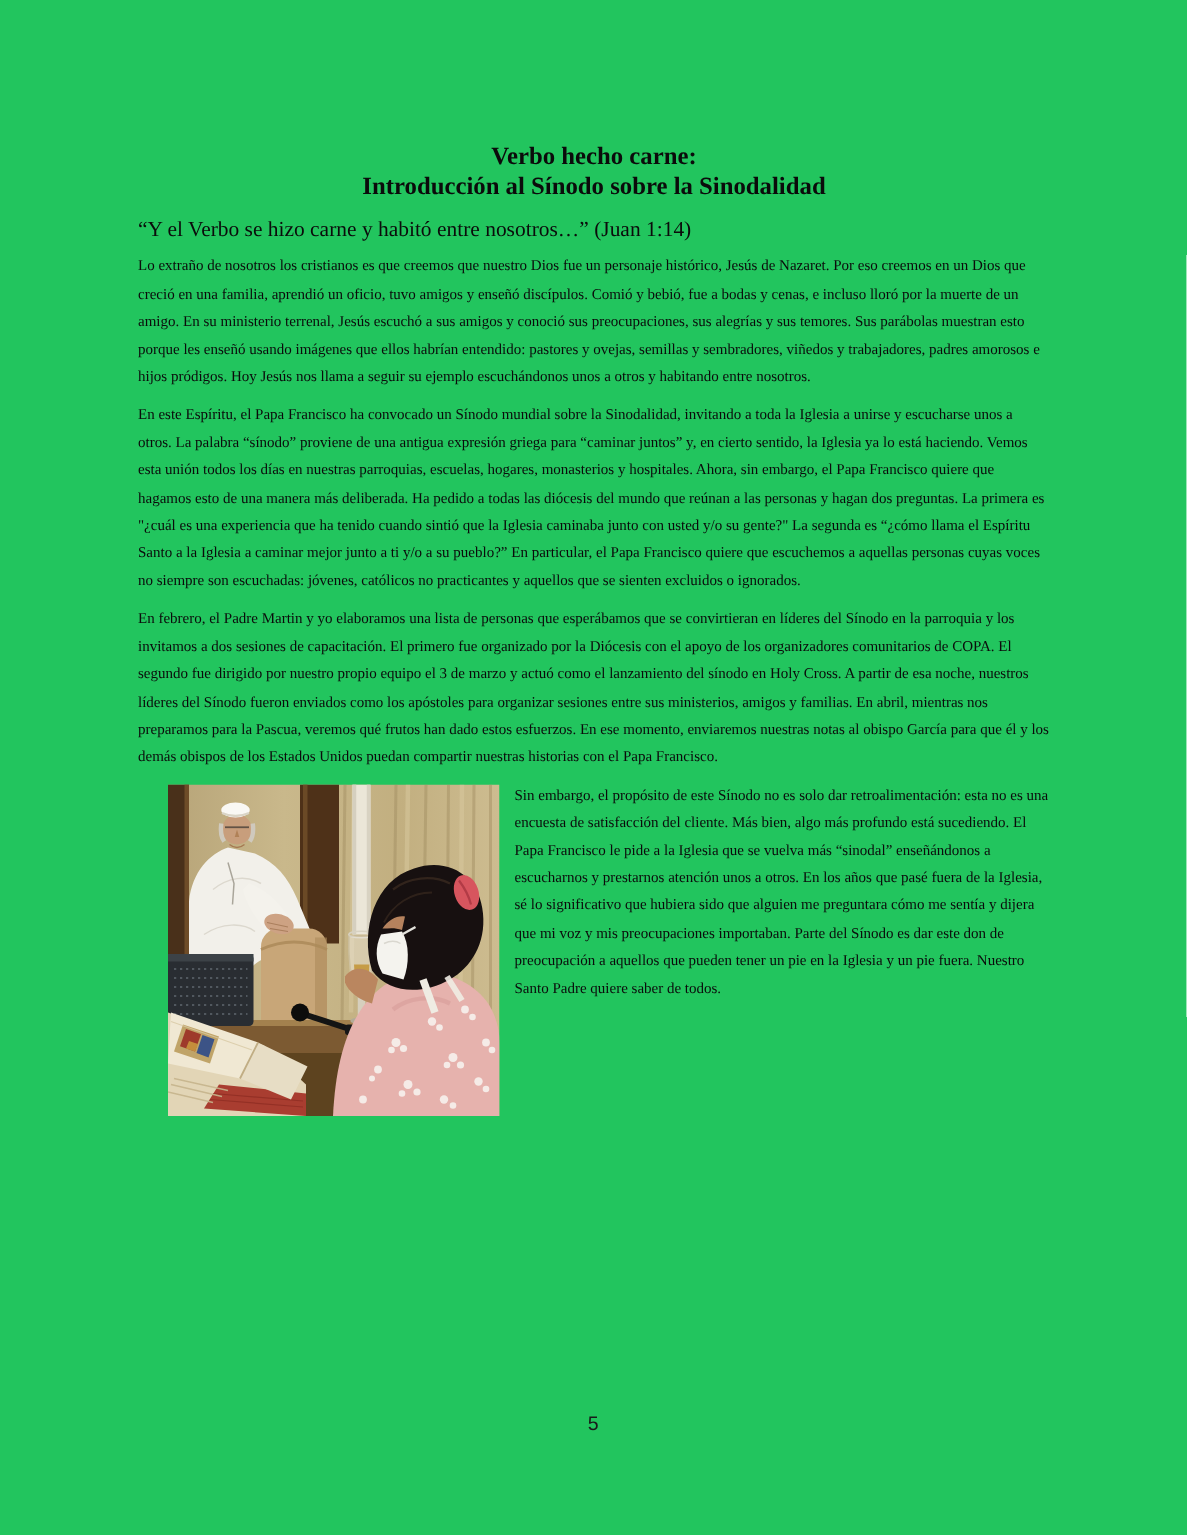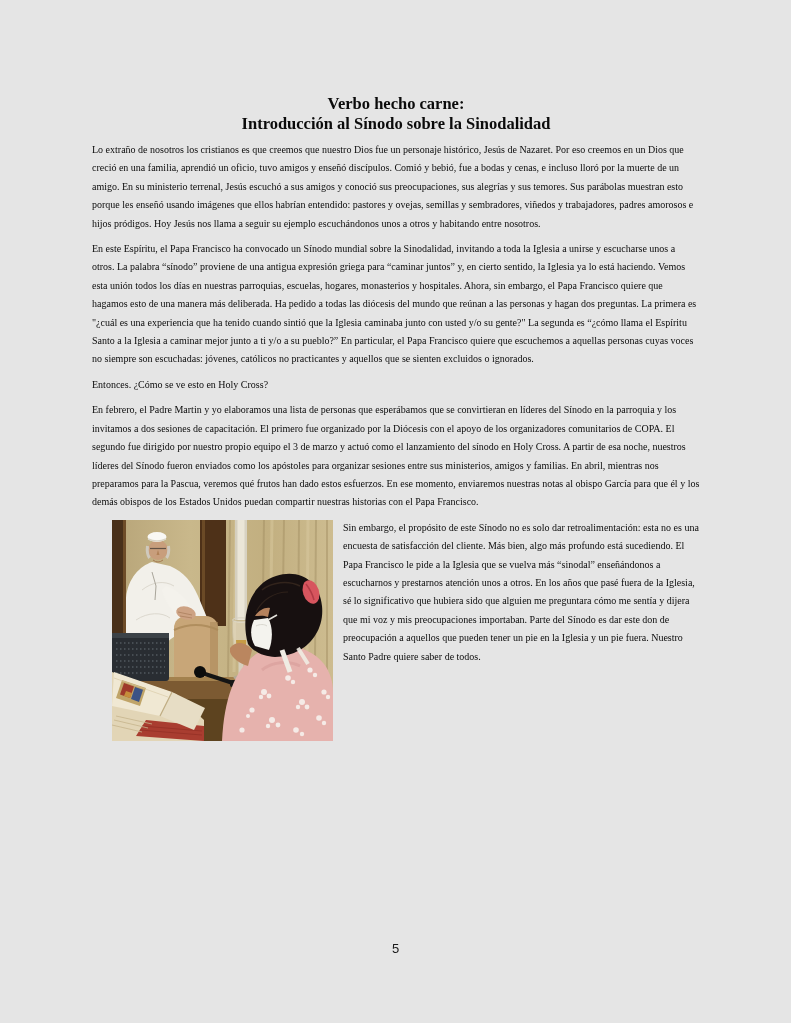--- a/index.html
+++ b/index.html
@@ -1,20 +1,20 @@
 <!DOCTYPE html>
 <html><head>
 <meta charset="utf-8">
 <style>
   * { margin:0; padding:0; box-sizing:border-box; }
   html,body { background:#ffffff; }
   .page {
     position:relative;
     width:791px; height:1023px;
-    background:#e5e5e5;
+    background:#22c55e;
     color:#0b0b0b;
     font-family:"Liberation Serif","DejaVu Serif",serif;
     overflow:hidden;
     margin:0 auto;
   }
   .content { position:absolute; left:92px; top:94px; width:608px; }
   .doc-title, .doc-subtitle {
     text-align:center;
     font-weight:bold;
     font-size:16.5px;
@@ -55,25 +55,25 @@
   }
 </style>
 </head>
 <body>
 
 <div class="page">
   <div class="content">
 
     <div class="doc-title">Verbo hecho carne:</div>
     <div class="doc-subtitle">Introducción al Sínodo sobre la Sinodalidad</div>
+    <p class="epigraph">“Y el Verbo se hizo carne y habitó entre nosotros…” (Juan 1:14)</p>
 
     <div id="paragraphs">
         <p class="para">Lo extraño de nosotros los cristianos es que creemos que nuestro Dios fue un personaje histórico, Jesús de Nazaret. Por eso creemos en un Dios que creció en una familia, aprendió un oficio, tuvo amigos y enseñó discípulos. Comió y bebió, fue a bodas y cenas, e incluso lloró por la muerte de un amigo. En su ministerio terrenal, Jesús escuchó a sus amigos y conoció sus preocupaciones, sus alegrías y sus temores. Sus parábolas muestran esto porque les enseñó usando imágenes que ellos habrían entendido: pastores y ovejas, semillas y sembradores, viñedos y trabajadores, padres amorosos e hijos pródigos. Hoy Jesús nos llama a seguir su ejemplo escuchándonos unos a otros y habitando entre nosotros.</p>
         <p class="para">En este Espíritu, el Papa Francisco ha convocado un Sínodo mundial sobre la Sinodalidad, invitando a toda la Iglesia a unirse y escucharse unos a otros. La palabra “sínodo” proviene de una antigua expresión griega para “caminar juntos” y, en cierto sentido, la Iglesia ya lo está haciendo. Vemos esta unión todos los días en nuestras parroquias, escuelas, hogares, monasterios y hospitales. Ahora, sin embargo, el Papa Francisco quiere que hagamos esto de una manera más deliberada. Ha pedido a todas las diócesis del mundo que reúnan a las personas y hagan dos preguntas. La primera es "¿cuál es una experiencia que ha tenido cuando sintió que la Iglesia caminaba junto con usted y/o su gente?" La segunda es “¿cómo llama el Espíritu Santo a la Iglesia a caminar mejor junto a ti y/o a su pueblo?” En particular, el Papa Francisco quiere que escuchemos a aquellas personas cuyas voces no siempre son escuchadas: jóvenes, católicos no practicantes y aquellos que se sienten excluidos o ignorados.</p>
-        <p class="para">Entonces. ¿Cómo se ve esto en Holy Cross?</p>
         <p class="para">En febrero, el Padre Martin y yo elaboramos una lista de personas que esperábamos que se convirtieran en líderes del Sínodo en la parroquia y los invitamos a dos sesiones de capacitación. El primero fue organizado por la Diócesis con el apoyo de los organizadores comunitarios de COPA. El segundo fue dirigido por nuestro propio equipo el 3 de marzo y actuó como el lanzamiento del sínodo en Holy Cross. A partir de esa noche, nuestros líderes del Sínodo fueron enviados como los apóstoles para organizar sesiones entre sus ministerios, amigos y familias. En abril, mientras nos preparamos para la Pascua, veremos qué frutos han dado estos esfuerzos. En ese momento, enviaremos nuestras notas al obispo García para que él y los demás obispos de los Estados Unidos puedan compartir nuestras historias con el Papa Francisco.</p>
       </div>
 
     <div class="figure-block">
       <div class="photo">
         <svg viewBox="0 0 221 221" preserveAspectRatio="none" xmlns="http://www.w3.org/2000/svg">
           <defs>
             <linearGradient id="curt" x1="0" y1="0" x2="1" y2="0">
               <stop offset="0" stop-color="#b7a478"></stop>
               <stop offset="0.35" stop-color="#c9b88b"></stop>

